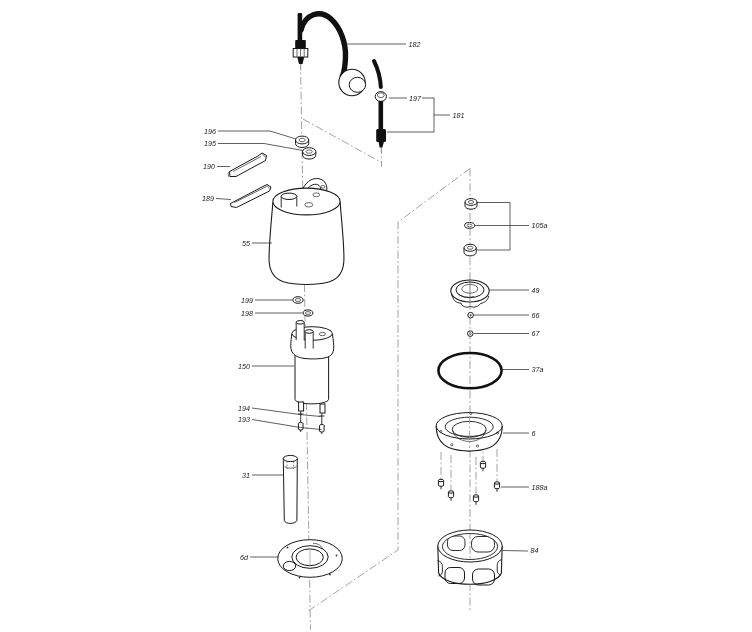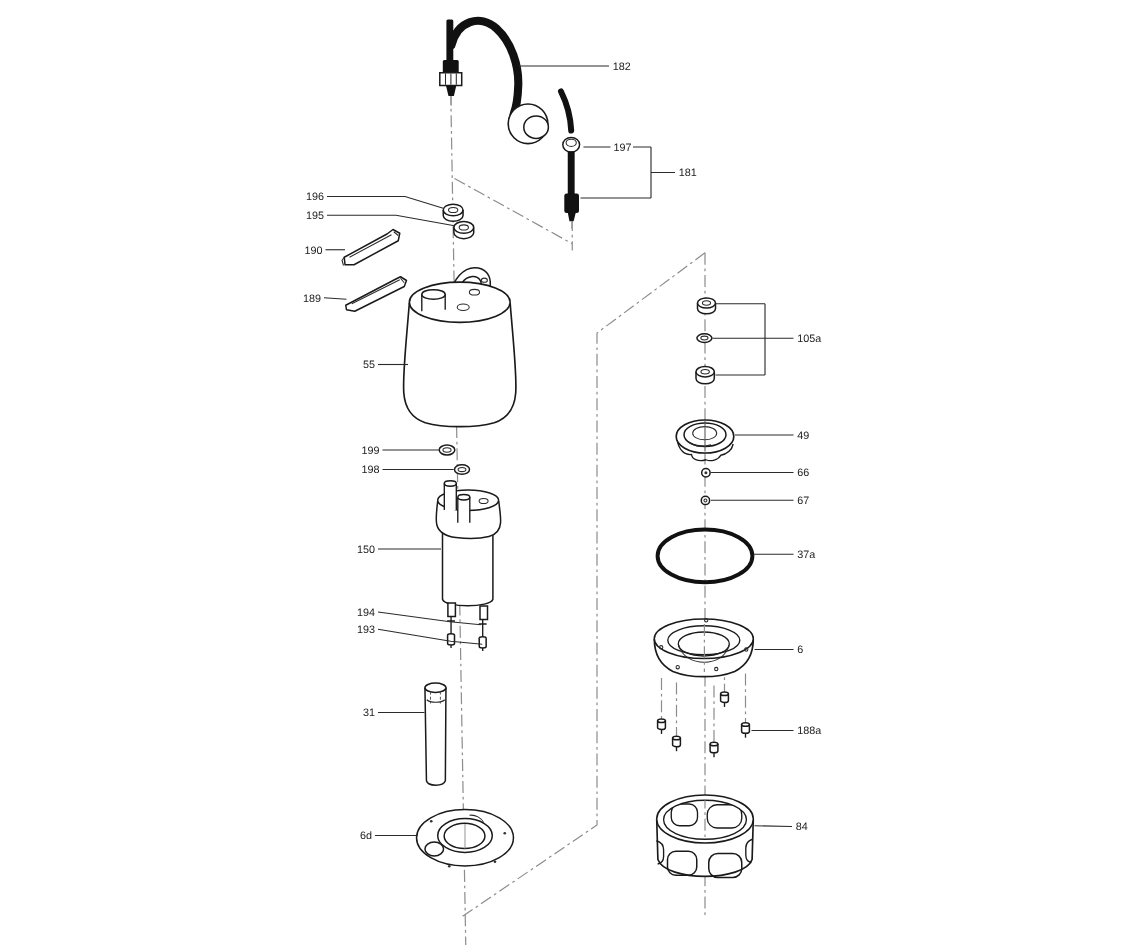--- a/index.html
+++ b/index.html
@@ -1,17 +1,17 @@
 <!DOCTYPE html>
 <html><head>
 <meta charset="utf-8">
 <style>
   html,body{margin:0;padding:0;background:#fff;}
   .stage{position:relative;width:752px;height:632px;background:#fff;overflow:hidden;
-         font-family:"Liberation Sans", sans-serif;}
+         font-family:"Liberation Sans", sans-serif;font-style:italic;}
   svg{display:block;width:752px;height:632px;}
   .part{stroke:#1a1a1a;stroke-width:1;fill:#fff;}
   .partline{stroke:#1a1a1a;stroke-width:0.9;fill:none;}
   .thin{stroke:#2a2a2a;stroke-width:0.7;fill:none;}
   .black{fill:#111;stroke:none;}
   .cable{stroke:#111;fill:none;stroke-linecap:round;}
   .axis{stroke:#8c8c8c;stroke-width:0.8;fill:none;stroke-dasharray:8 2.5 1.8 2.5;}
   .leader{stroke:#2b2b2b;stroke-width:0.75;fill:none;}
   .lbl{font-size:7.2px;fill:#1c1c1c;}
 </style>

